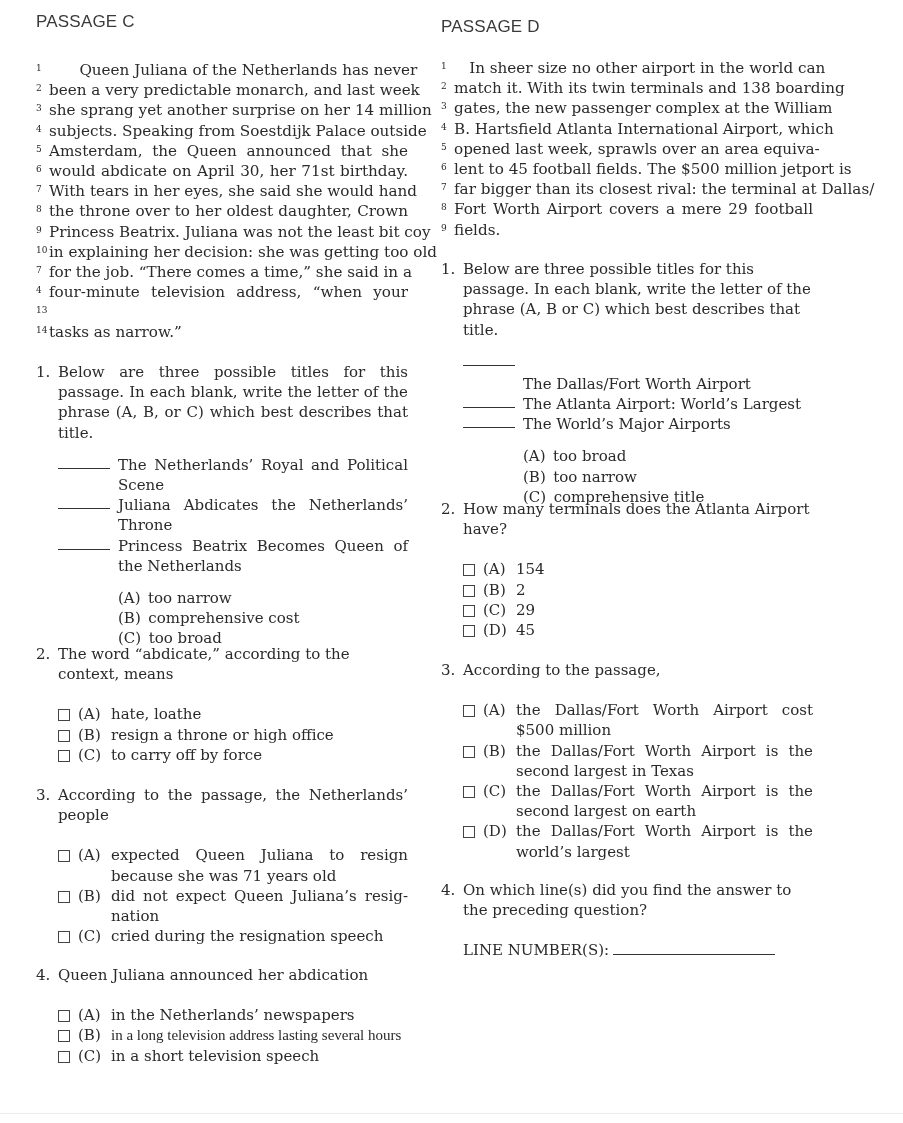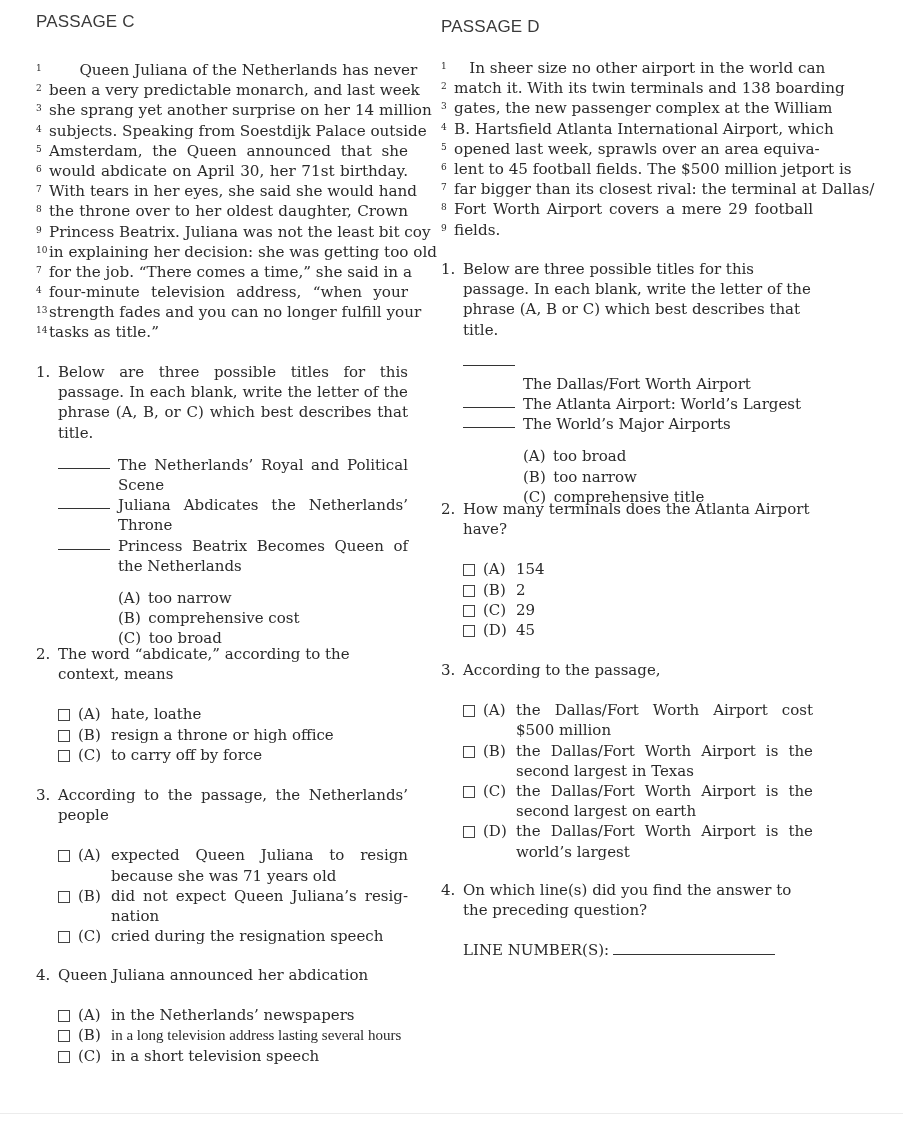--- a/index.html
+++ b/index.html
@@ -44,22 +44,22 @@
       <div class="pline"><span class="ln">3</span><span>she sprang yet another surprise on her 14 million</span></div>
       <div class="pline"><span class="ln">4</span><span>subjects. Speaking from Soestdijk Palace outside</span></div>
       <div class="pline"><span class="ln">5</span><span>Amsterdam, the Queen announced that she</span></div>
       <div class="pline"><span class="ln">6</span><span>would abdicate on April 30, her 71st birthday.</span></div>
       <div class="pline"><span class="ln">7</span><span>With tears in her eyes, she said she would hand</span></div>
       <div class="pline"><span class="ln">8</span><span>the throne over to her oldest daughter, Crown</span></div>
       <div class="pline"><span class="ln">9</span><span>Princess Beatrix. Juliana was not the least bit coy</span></div>
       <div class="pline"><span class="ln">10</span><span>in explaining her decision: she was getting too old</span></div>
       <div class="pline"><span class="ln">7</span><span>for the job. “There comes a time,” she said in a</span></div>
       <div class="pline"><span class="ln">4</span><span>four-minute television address, “when your</span></div>
-      <div class="pline"><span class="ln">13</span><span>strength fades and you can no longer fulfill your</span></div>
-      <div class="pline last"><span class="ln">14</span><span>tasks as title.”</span></div>
+      <div class="pline"><span class="ln">13</span></div>
+      <div class="pline last"><span class="ln">14</span><span>tasks as narrow.”</span></div>
     </div>
 
   <div class="q" style="top:362px;">
     <span class="qnum">1.</span>
     <div class="qtext" style="text-align:justify;">Below are three possible titles for this passage. In each blank, write the letter of the phrase (A, B, or C) which best describes that title.</div>
     <div class="titles" id="pc-q1-titles">
         <div class="trow">
           <span class="blank"></span>
           <span class="ttext" style="text-align: justify;">The Netherlands’ Royal and Political Scene</span>
         </div>

